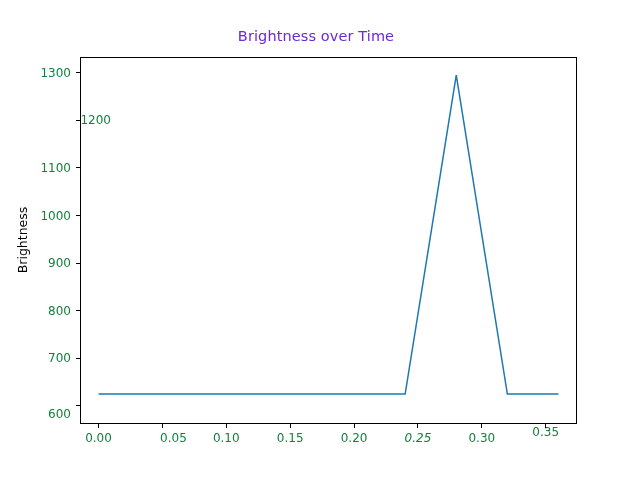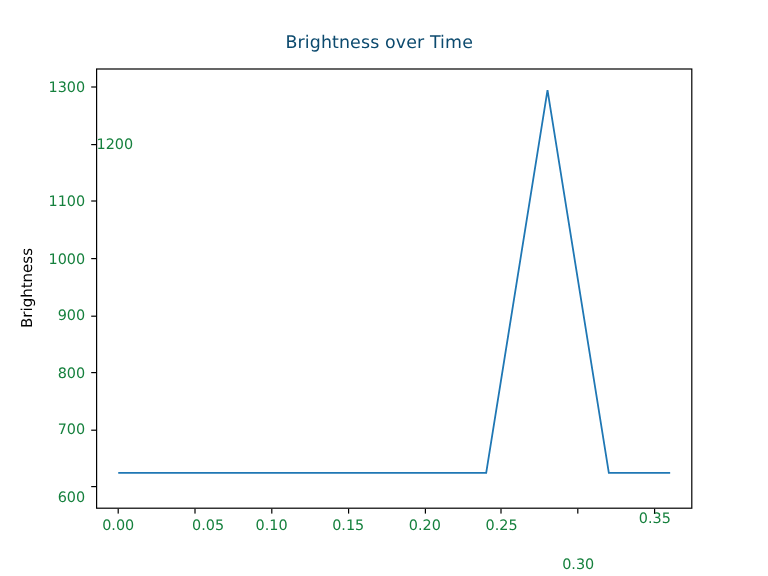--- a/index.html
+++ b/index.html
@@ -19,21 +19,21 @@
     height: 480px;
     background: #ffffff;
   }
   #chart-title {
     position: absolute;
     left: 0;
     top: 28px;
     width: 632px;
     text-align: center;
     font-size: 14.5px;
-    color: #0c4a6e;
+    color: #6d28d9;
     letter-spacing: 0.1px;
   }
   
   #axes-frame {
     position: absolute;
     left: 80px;
     top: 57px;
     width: 497px;
     height: 367px;
     border: 1.05px solid #000000;
@@ -118,22 +118,22 @@
       <div class="tick-label ytick-label" style="top: 167.909px; left: 0px; width: 71px;">1100</div>
       <div class="tick-label ytick-label" style="top: 120.309px; left: 0px; width: 71px; margin-left: 40px;">1200</div>
       <div class="tick-label ytick-label" style="top: 72.7082px; left: 0px; width: 71px;">1300</div>
     </div>
   <div id="xtick-labels">
       <div class="tick-label xtick-label" style="left: 98.5257px; top: 431px;">0.00</div>
       <div class="tick-label xtick-label" style="left: 162.407px; top: 431px; margin-left: 11px;">0.05</div>
       <div class="tick-label xtick-label" style="left: 226.289px; top: 431px;">0.10</div>
       <div class="tick-label xtick-label" style="left: 290.171px; top: 431px;">0.15</div>
       <div class="tick-label xtick-label" style="left: 354.053px; top: 431px;">0.20</div>
-      <div class="tick-label xtick-label" style="left: 417.934px; top: 431px;">0.25</div>
-      <div class="tick-label xtick-label" style="left: 481.816px; top: 431px; margin-top: 32px;">0.30</div>
+      <div class="tick-label xtick-label" style="left: 417.934px; top: 431px; font-style: italic;">0.25</div>
+      <div class="tick-label xtick-label" style="left: 481.816px; top: 431px;">0.30</div>
       <div class="tick-label xtick-label" style="left: 545.698px; top: 425px; text-align: center;">0.35</div>
     </div>
   <div id="tick-marks">
       <div class="tick-mark ytick-mark" style="top: 405.412px;"></div>
       <div class="tick-mark ytick-mark" style="top: 357.811px;"></div>
       <div class="tick-mark ytick-mark" style="top: 310.211px;"></div>
       <div class="tick-mark ytick-mark" style="top: 262.61px;"></div>
       <div class="tick-mark ytick-mark" style="top: 215.01px;"></div>
       <div class="tick-mark ytick-mark" style="top: 167.409px;"></div>
       <div class="tick-mark ytick-mark" style="top: 119.809px;"></div>

